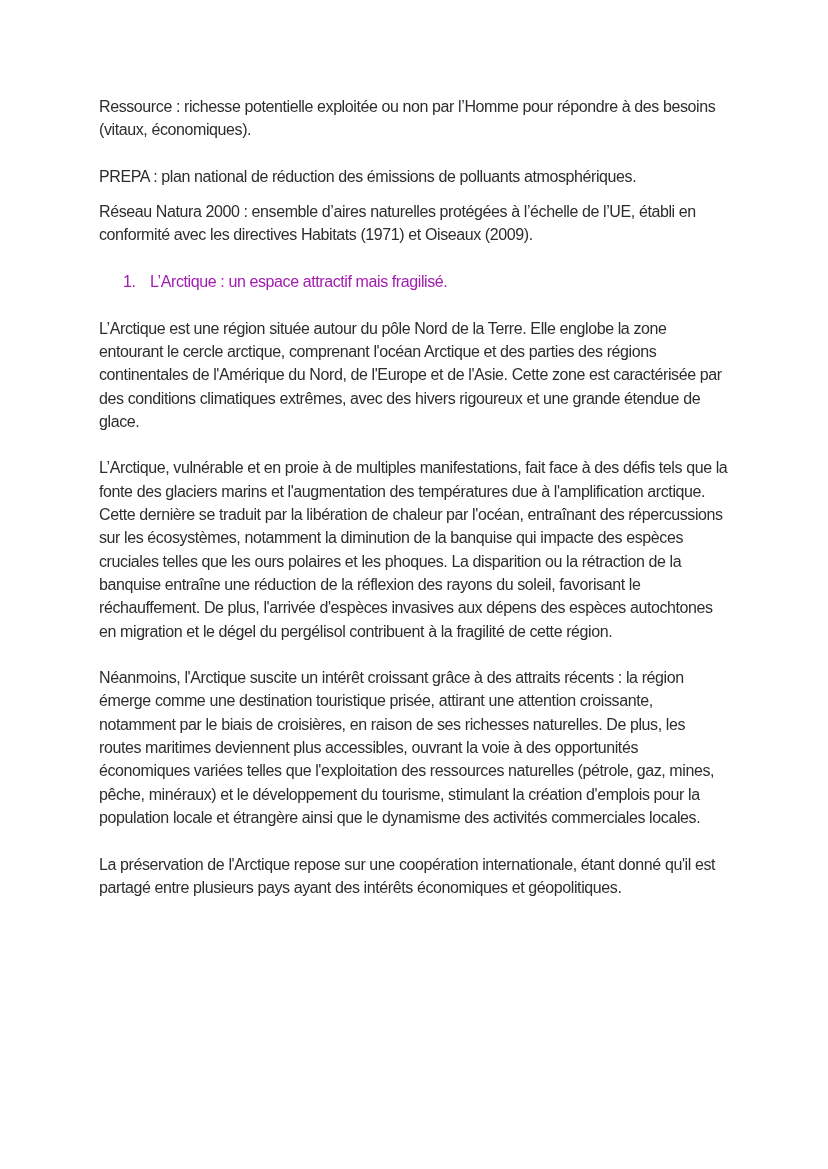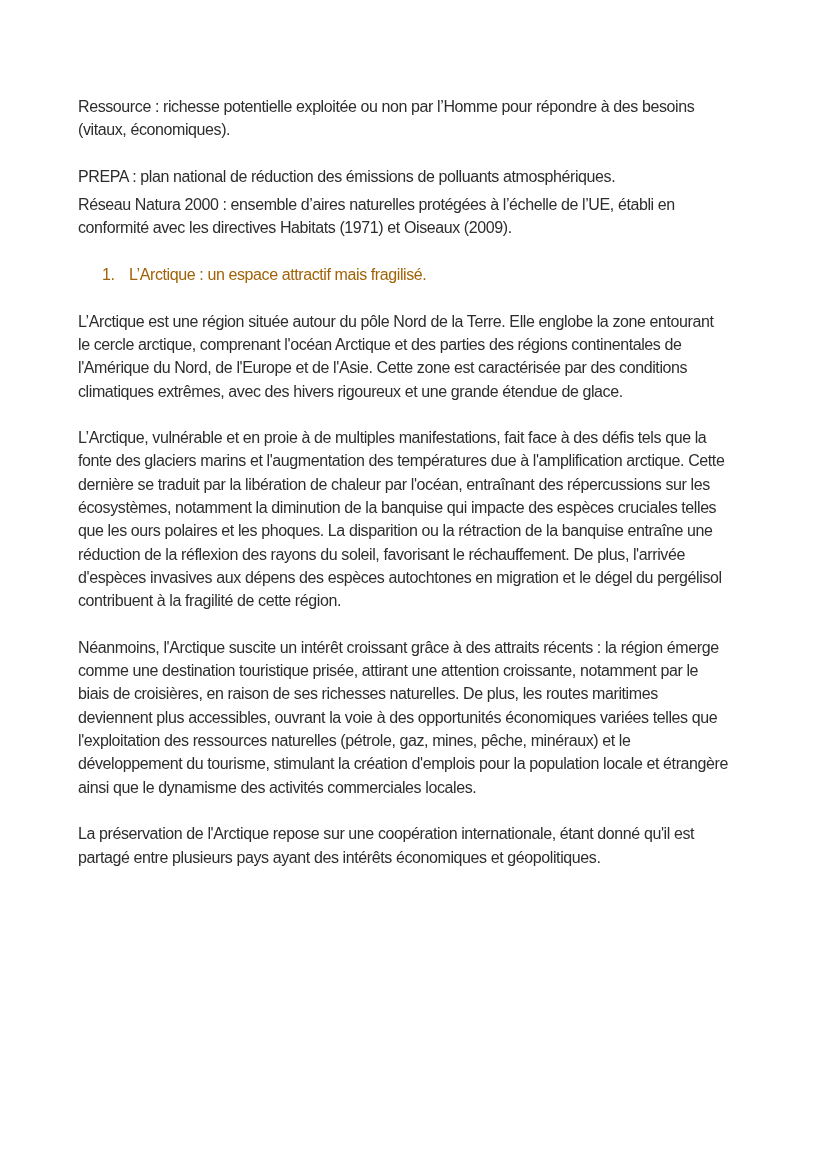--- a/index.html
+++ b/index.html
@@ -6,41 +6,41 @@
     margin: 0;
     padding: 0;
     background: #ffffff;
   }
   .page {
     position: relative;
     width: 828px;
     height: 1169px;
     box-sizing: border-box;
     background: #ffffff;
-    padding: 95px 99px 40px 78px;
+    padding: 95px 99px 40px 99px;
     font-family: "Liberation Sans", sans-serif;
     font-size: 16px;
     line-height: 23.3px;
     letter-spacing: -0.4px;
     color: #2d2d2d;
     overflow: hidden;
   }
   .para {
     margin: 0 0 23.3px 0;
     white-space: pre-wrap;
   }
   .para.joined {
-    margin-bottom: 5px;
+    margin-bottom: 12px;
   }
   .section-heading {
     margin: 0 0 23.3px 0;
     padding-left: 24px;
     font-size: 16px;
     font-weight: 400;
-    color: #a16207;
+    color: #a21caf;
     line-height: 23.3px;
     letter-spacing: -0.4px;
   }
   .section-heading .num {
     display: inline-block;
     width: 27px;
   }
 </style>
 </head>
 <body>

